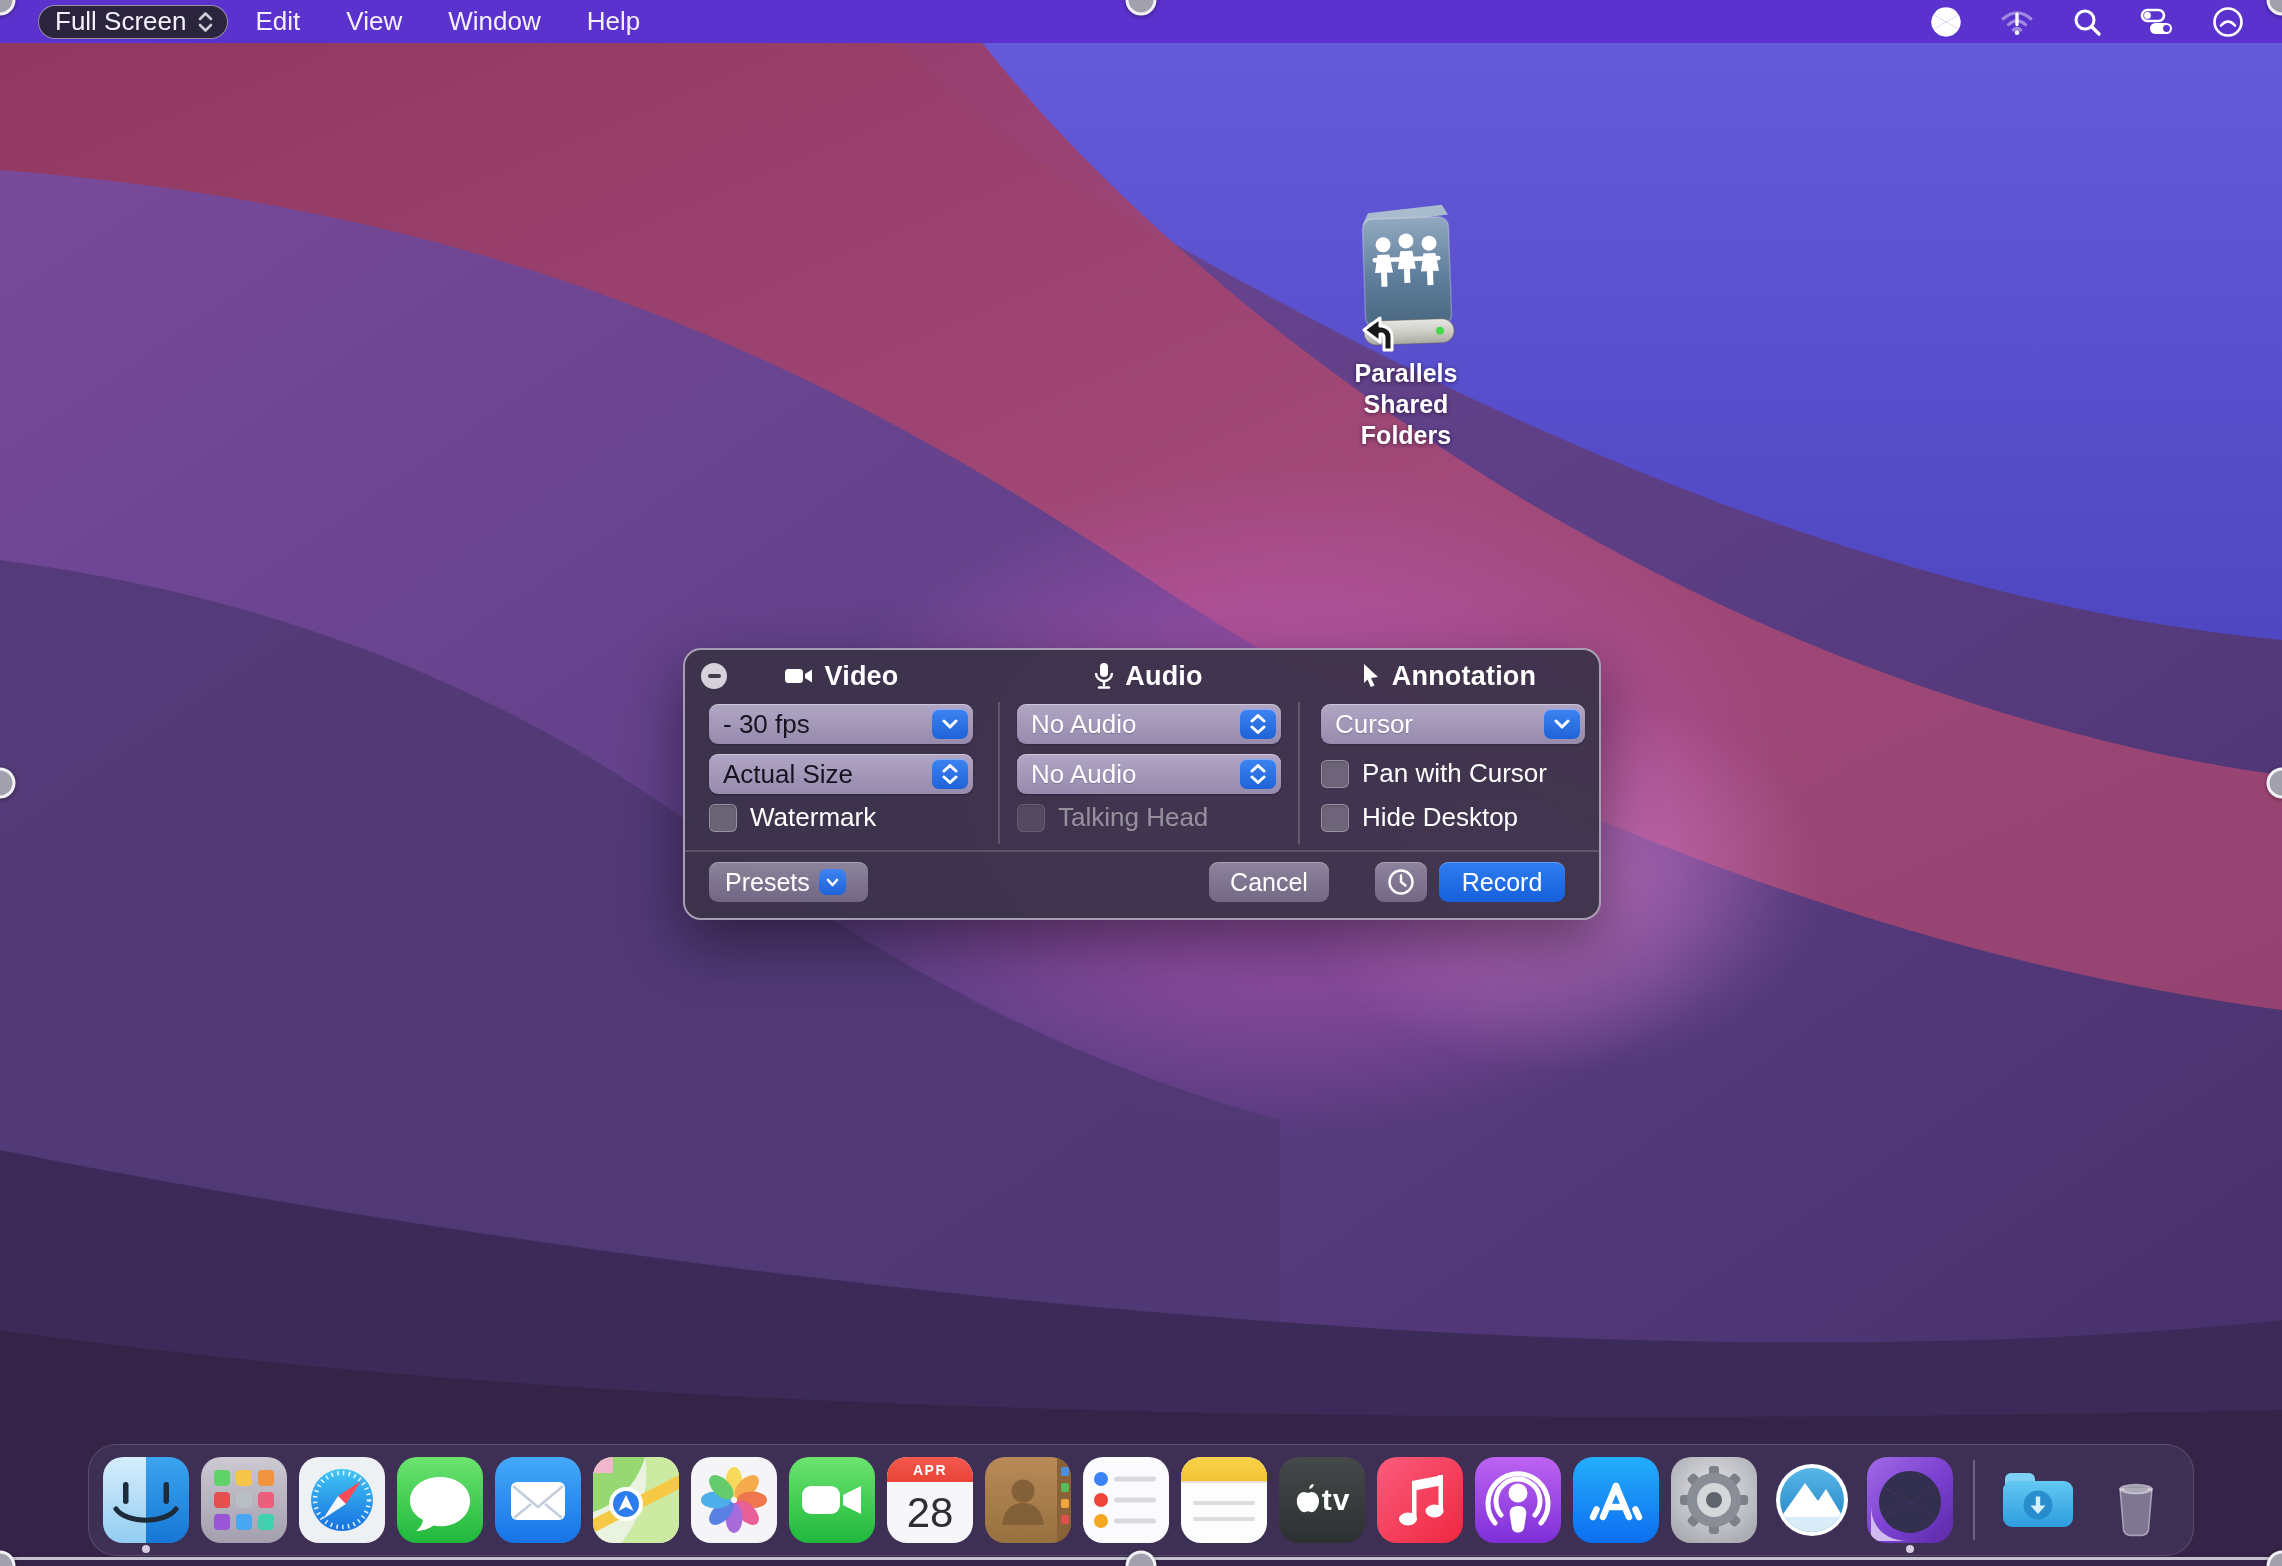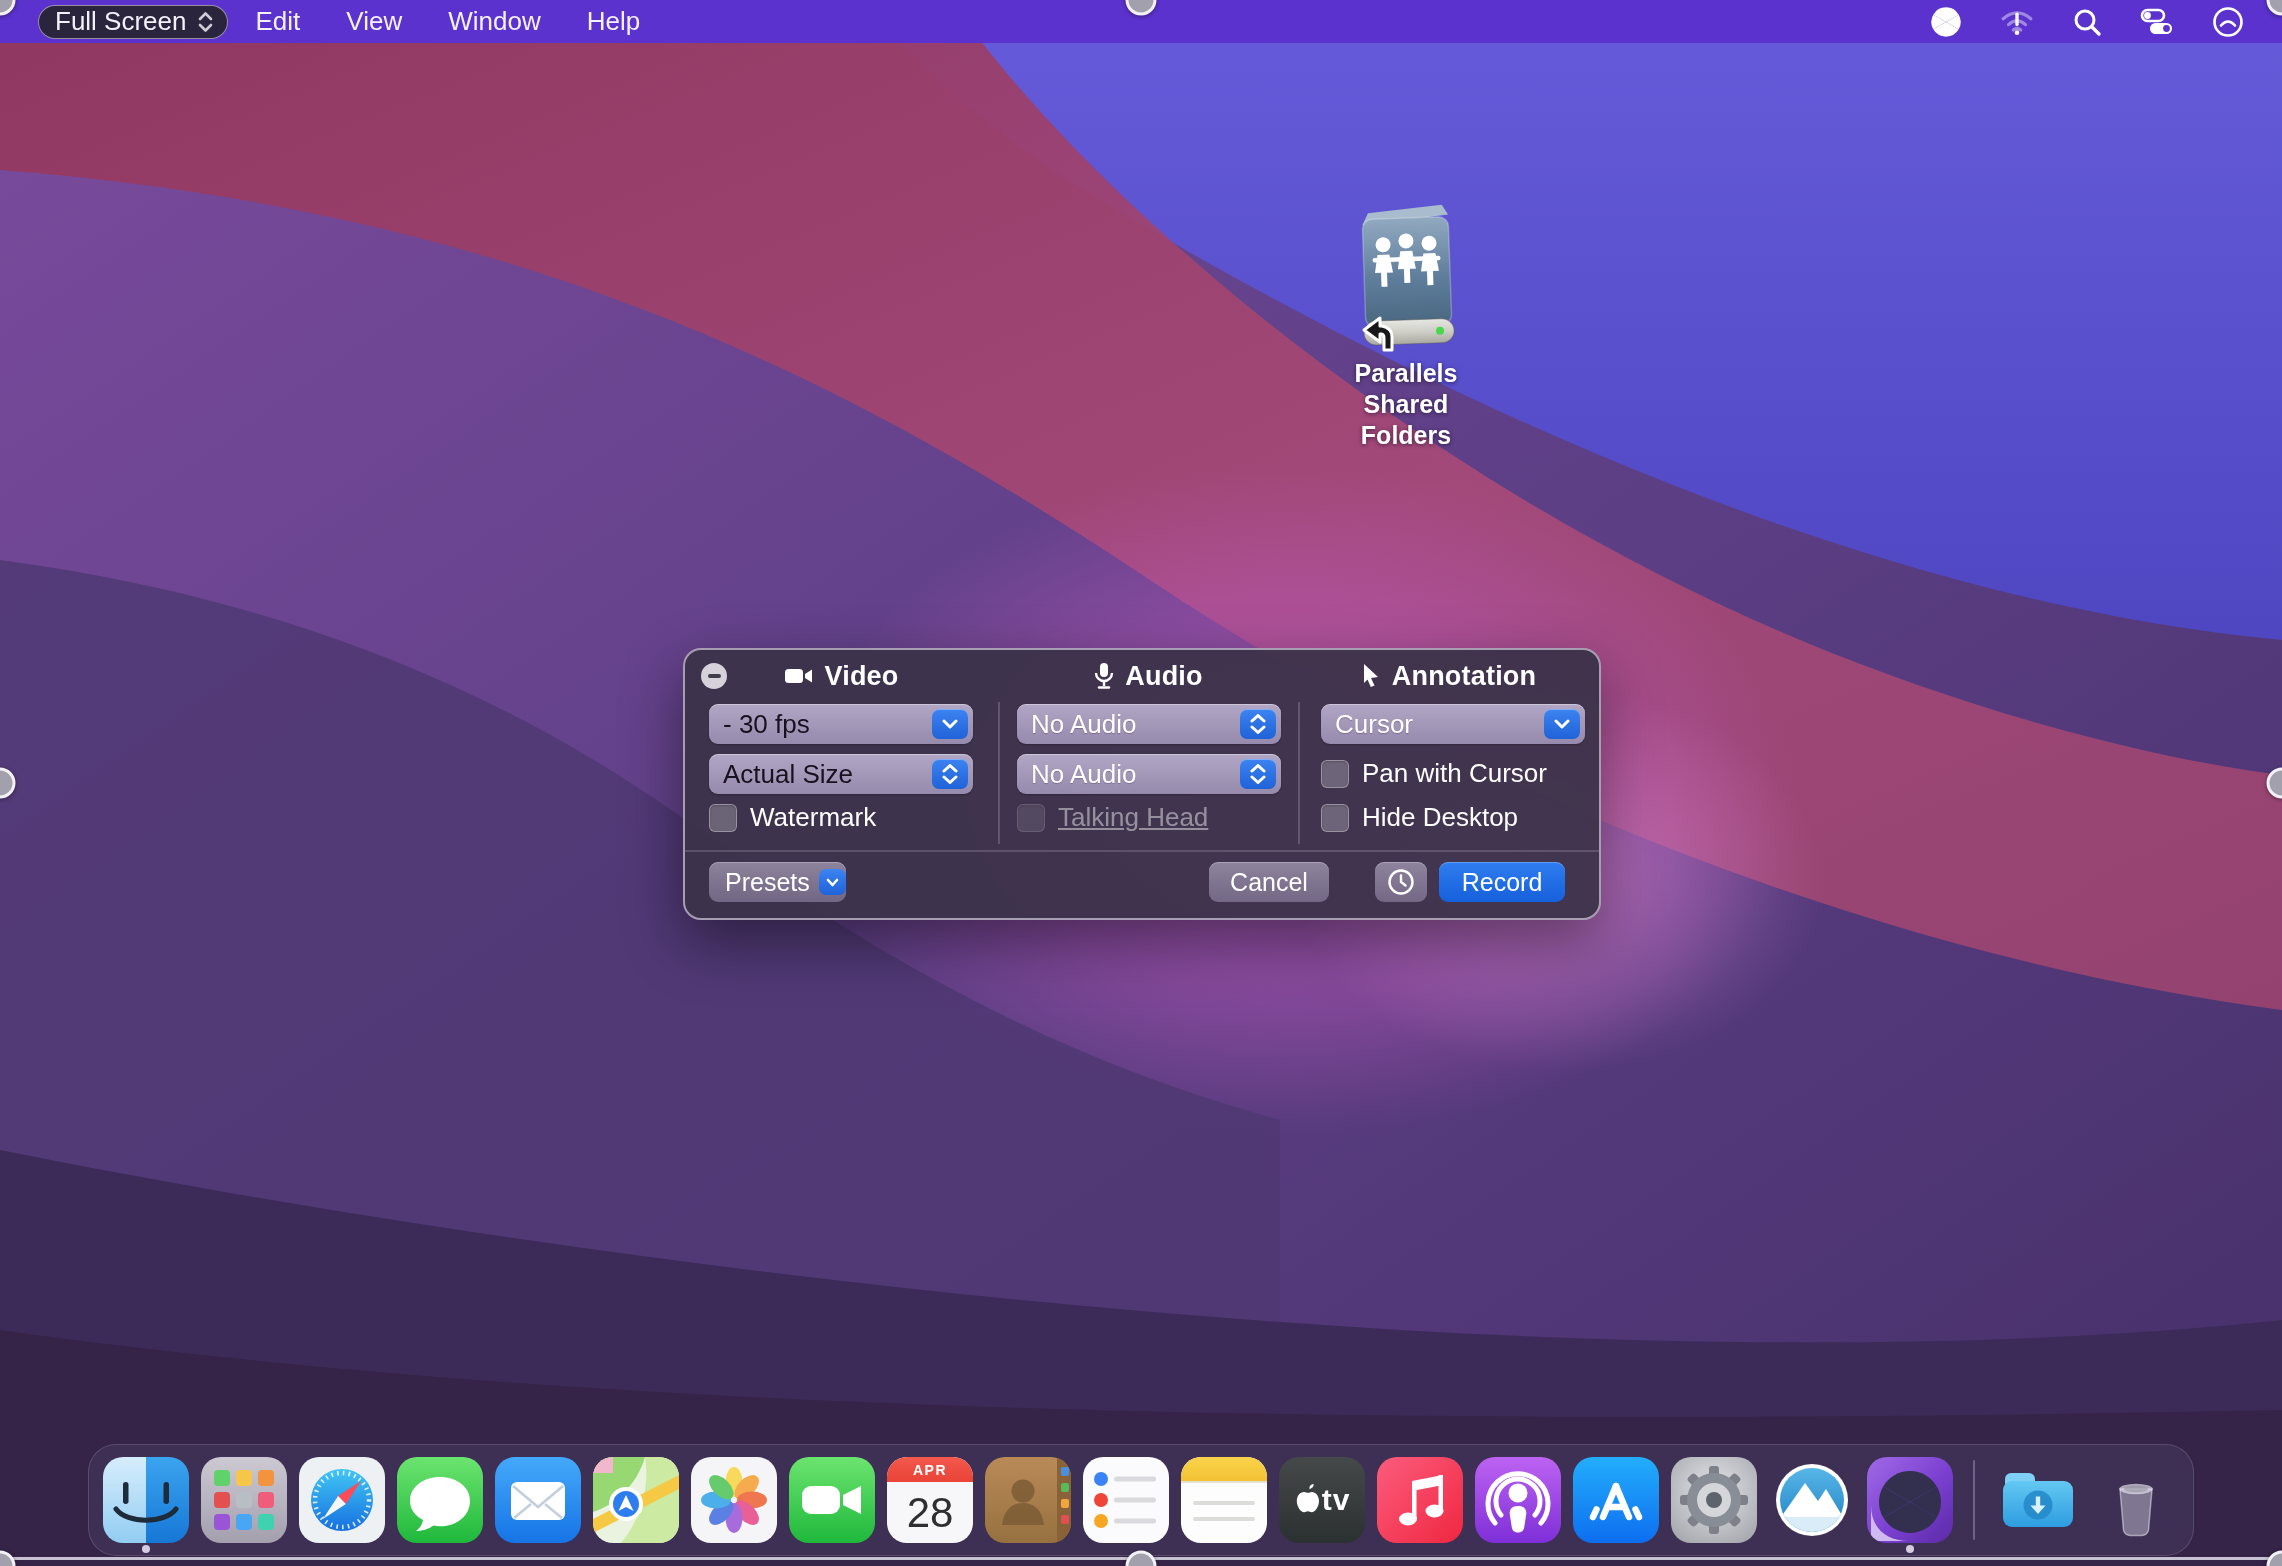--- a/index.html
+++ b/index.html
@@ -56,28 +56,28 @@
   .select .val{white-space:nowrap;}
   .select.dark-text .val{color:#17121f;}
   .select.light-text .val{color:#ffffff;text-shadow:0 1px 1px rgba(40,30,60,.3);}
   .sel-btn{width:36px;height:30px;border-radius:7px;flex:0 0 auto;
     background:linear-gradient(180deg,#3d83f1,#1f63d8);
     display:flex;align-items:center;justify-content:center;
     box-shadow:inset 0 1px 0 rgba(255,255,255,.35);}
   .check{position:absolute;display:flex;align-items:center;gap:13px;font-size:26px;cursor:default;}
   .check .box{width:26px;height:26px;border-radius:6px;background:rgba(255,255,255,.24);
     border:1px solid rgba(255,255,255,.3);box-shadow:inset 0 1px 2px rgba(0,0,0,.2);}
-  .check.disabled{opacity:.45;text-decoration:underline;}
+  .check.disabled{opacity:.45;}
 
   .footer-btn{position:absolute;top:212px;height:40px;border-radius:9px;border:none;
     display:flex;align-items:center;justify-content:center;gap:9px;
     font-family:"Liberation Sans",sans-serif;font-size:25px;color:#fff;cursor:default;
     background:linear-gradient(180deg,rgba(206,197,221,.55),rgba(166,155,188,.5));
     box-shadow:inset 0 1px 0 rgba(255,255,255,.25);}
-  .btn-presets{left:24px;padding:0 0 0 16px;}
+  .btn-presets{left:24px;padding:0 22px 0 16px;}
   .mini-chev{width:27px;height:26px;border-radius:7px;
     background:linear-gradient(180deg,#3d83f1,#1f63d8);
     display:flex;align-items:center;justify-content:center;}
   .btn-cancel{left:524px;width:120px;}
   .btn-clock{left:690px;width:52px;}
   .btn-record{left:754px;width:126px;
     background:linear-gradient(180deg,#2f7df0,#1660db);}
 
   
   .dock{position:absolute;left:88px;bottom:10px;height:112px;z-index:30;

